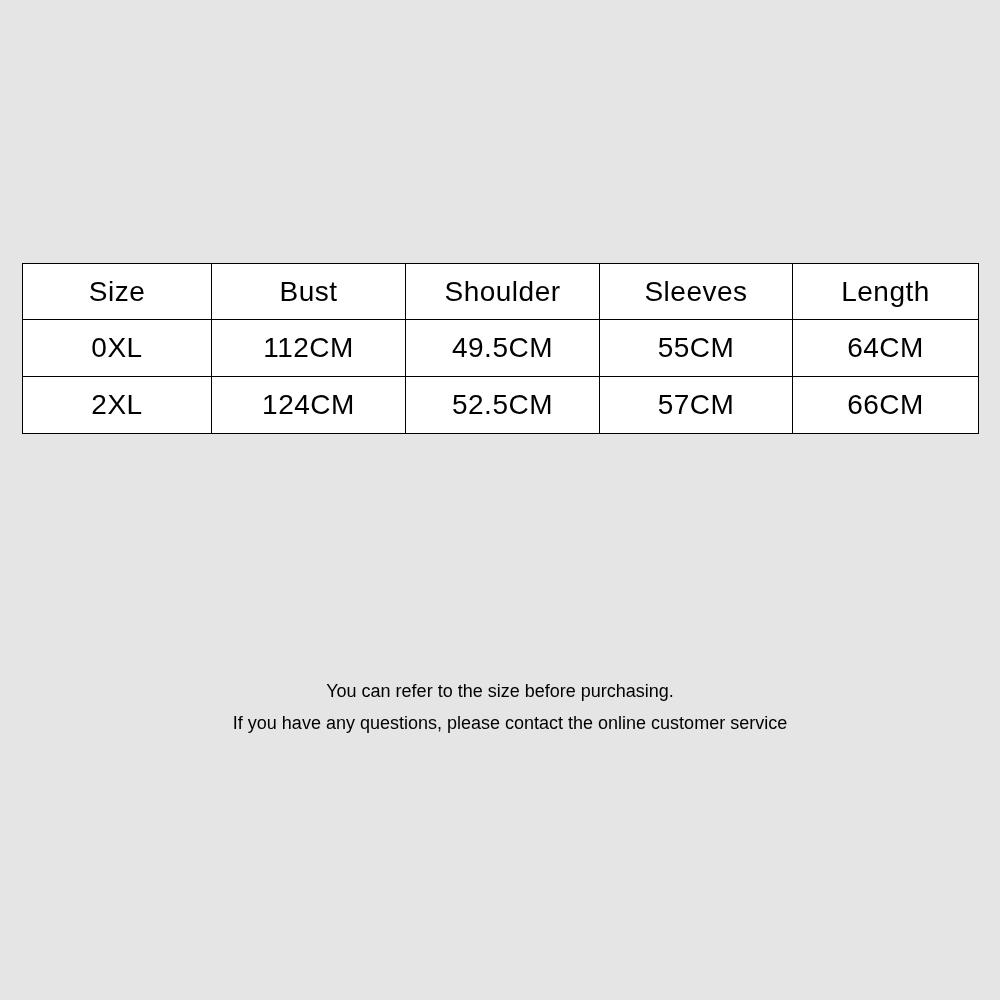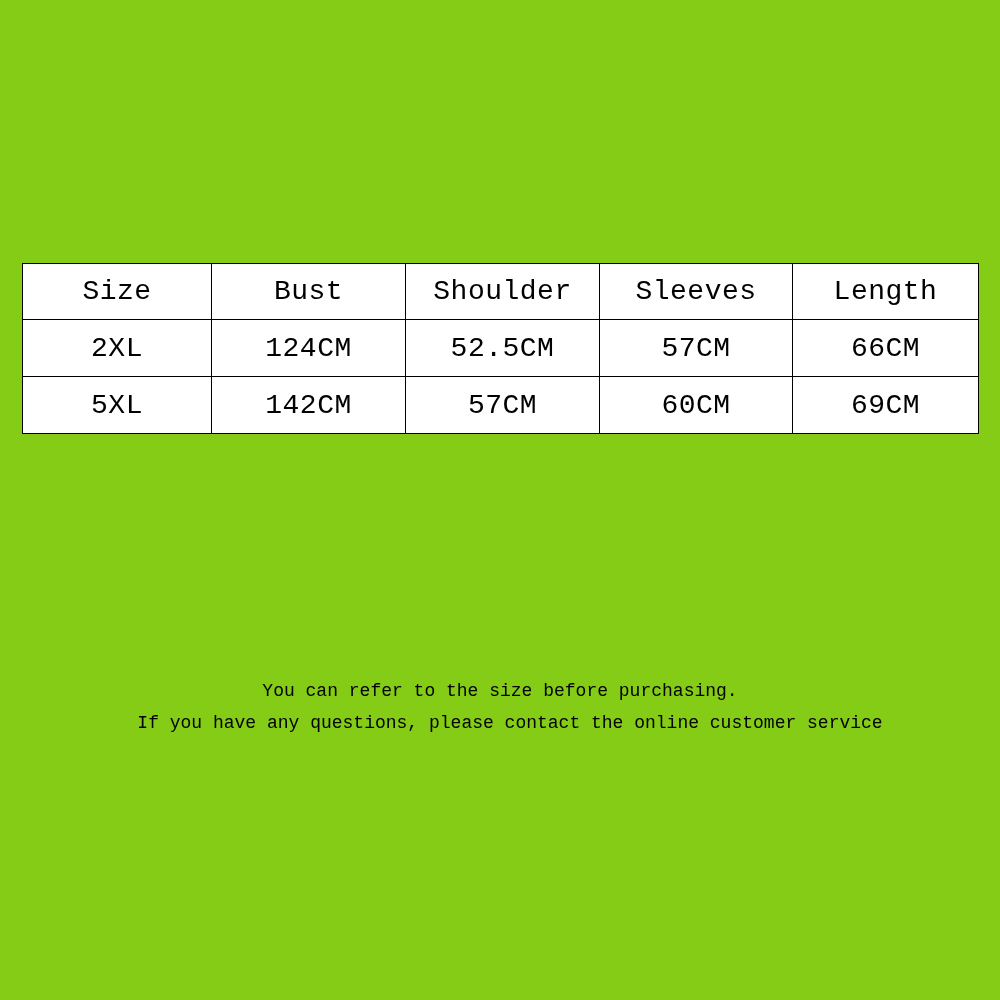--- a/index.html
+++ b/index.html
@@ -10,23 +10,22 @@
   body {
     width: 1000px;
     height: 1000px;
     font-family: "Liberation Sans", "DejaVu Sans", sans-serif;
     color: #000000;
   }
   .canvas {
     position: relative;
     width: 1000px;
     height: 1000px;
-    background: #84cc16;
+    background: #e5e5e5;
     overflow: hidden;
-    font-family: Liberation Mono, monospace;
   }
   table.size-table {
     position: absolute;
     left: 22px;
     top: 263px;
     width: 956px;
     border-collapse: collapse;
     table-layout: fixed;
   }
   table.size-table th,
@@ -71,32 +70,32 @@
       <tr>
         <th>Size</th>
         <th>Bust</th>
         <th>Shoulder</th>
         <th>Sleeves</th>
         <th>Length</th>
       </tr>
     </thead>
     <tbody>
       <tr>
+        <td>0XL</td>
+        <td>112CM</td>
+        <td>49.5CM</td>
+        <td>55CM</td>
+        <td>64CM</td>
+      </tr>
+      <tr>
         <td>2XL</td>
         <td>124CM</td>
         <td>52.5CM</td>
         <td>57CM</td>
         <td>66CM</td>
-      </tr>
-      <tr>
-        <td>5XL</td>
-        <td>142CM</td>
-        <td>57CM</td>
-        <td>60CM</td>
-        <td>69CM</td>
       </tr>
     </tbody>
   </table>
 
   <div class="footer-note line1">You can refer to the size before purchasing.</div>
   <div class="footer-note line2">If you have any questions, please contact the online customer service</div>
 
 </div>
 
 </body></html>

